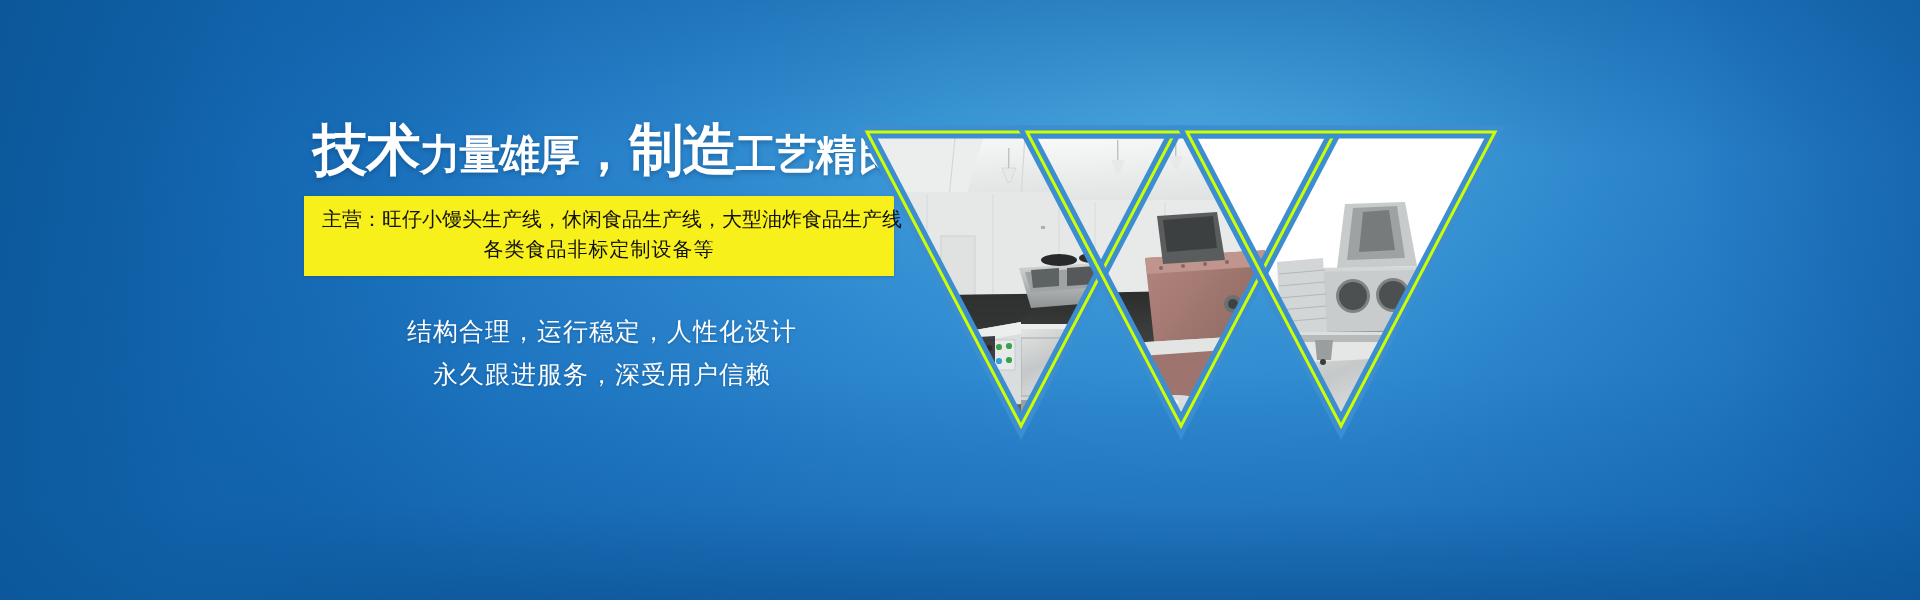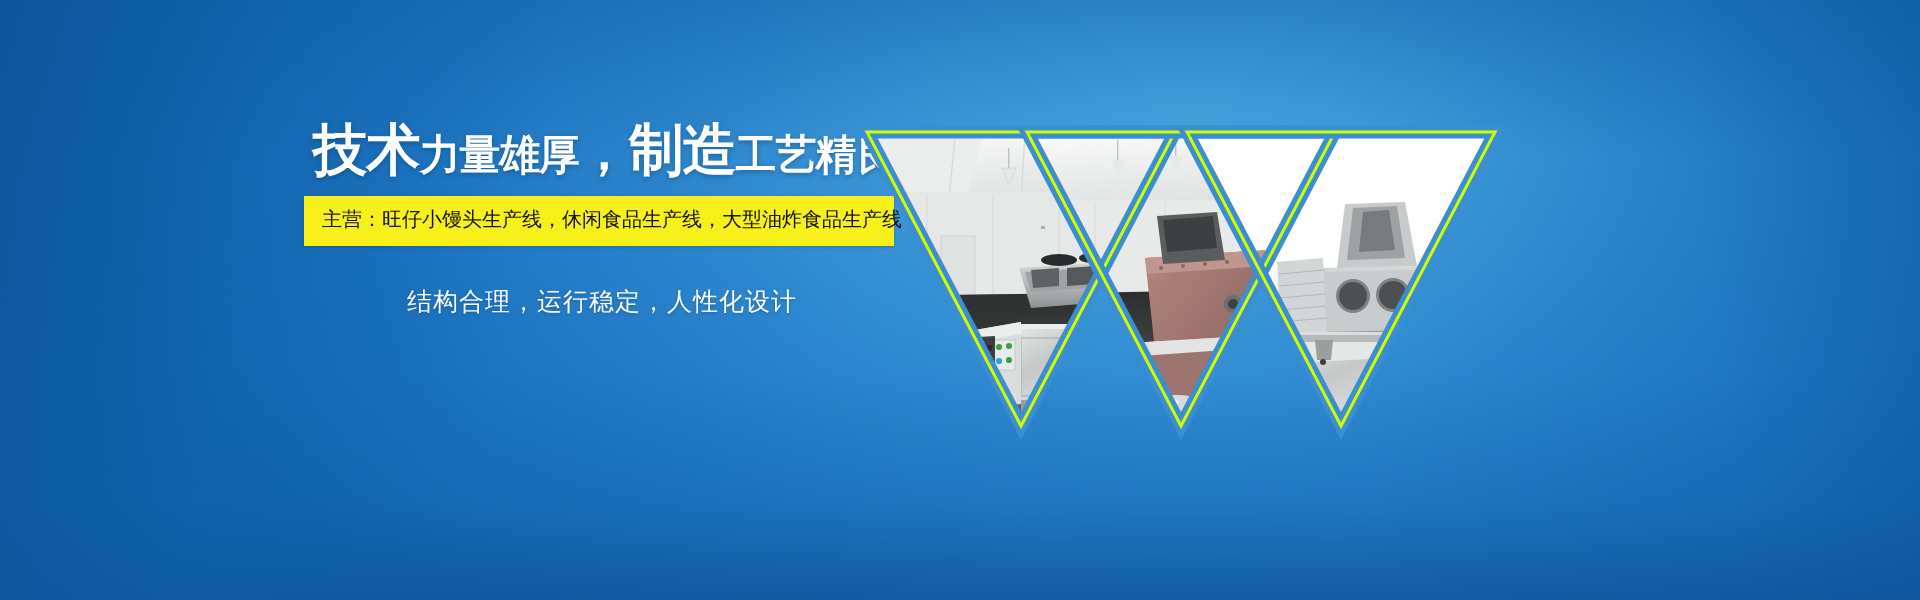--- a/index.html
+++ b/index.html
@@ -119,24 +119,26 @@
 
   <div class="bg-base"></div>
   <div class="bg-vignette"></div>
 
   <div class="text-col">
 
     <div class="headline"><span class="big">技术</span><span class="small">力量雄厚</span><span class="comma">，</span><span class="big">制造</span><span class="small">工艺精良</span></div>
 
     <div class="yellow-box">
       <div class="yellow-line l1">主营：旺仔小馒头生产线，休闲食品生产线，大型油炸食品生产线，</div>
+      <div class="yellow-line l2">各类食品非标定制设备等</div>
     </div>
 
     <div class="taglines">
       <div class="tagline">结构合理，运行稳定，人性化设计</div>
+      <div class="tagline">永久跟进服务，深受用户信赖</div>
     </div>
   </div>
 
   <div class="tri-cluster">
     <svg viewBox="0 0 680 320" xmlns="http://www.w3.org/2000/svg">
       <defs>
 
         <clipPath id="clipA">
             <polygon points="22,24 330,24 176,318"></polygon>
           </clipPath>

